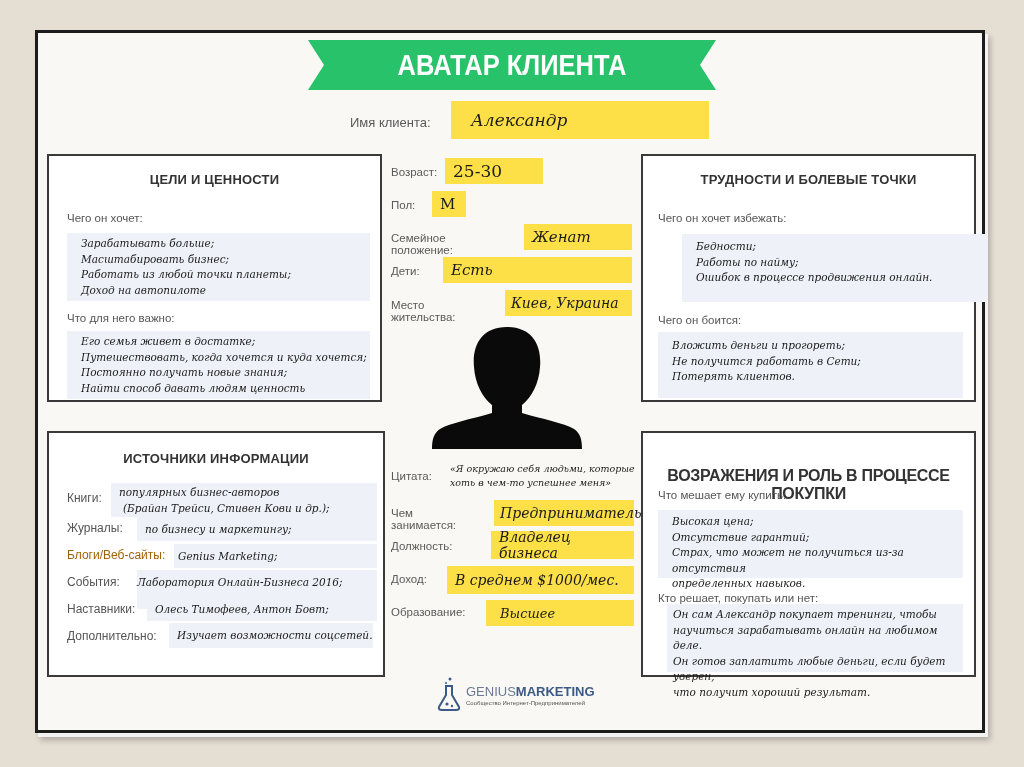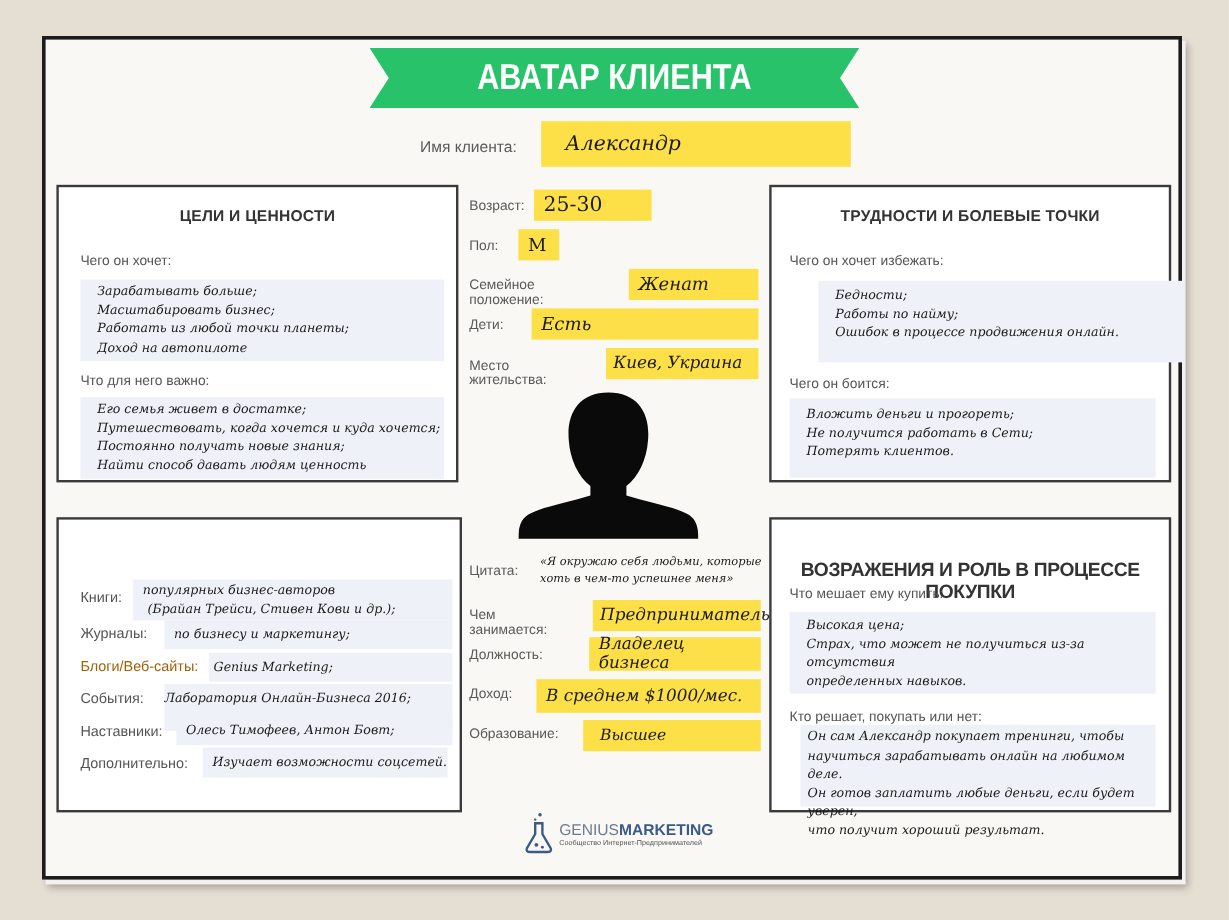--- a/index.html
+++ b/index.html
@@ -136,20 +136,21 @@
   </div>
   <div class="sub" style="left:15px;top:158px;">Чего он боится:</div>
   <div class="box hand" style="left:15px;top:176px;width:305px;height:66px;padding:6px 0 0 14px;box-sizing:border-box;">
     <div>Вложить деньги и прогореть;</div>
     <div>Не получится работать в Сети;</div>
     <div>Потерять клиентов.</div>
   </div>
 </div>
 
 <div class="panel" style="left:47px;top:431px;width:338px;height:246px;">
+  <h2 style="top:18px;">ИСТОЧНИКИ ИНФОРМАЦИИ</h2>
   <div class="abs" style="left:18px;top:58px;font-size:12px;color:#555;">Книги:</div>
   <div class="box hand" style="left:62px;top:50px;width:266px;height:34px;padding:2px 0 0 8px;box-sizing:border-box;">
     <div>популярных бизнес-авторов</div>
     <div style="padding-left:4px;">(Брайан Трейси, Стивен Кови и др.);</div>
   </div>
   <div class="abs" style="left:18px;top:88px;font-size:12px;color:#555;">Журналы:</div>
   <div class="box hand" style="left:88px;top:84px;width:240px;height:24px;padding:5px 0 0 8px;box-sizing:border-box;">
     <div>по бизнесу и маркетингу;</div>
   </div>
   <div class="abs" style="left:18px;top:115px;font-size:12px;color:#a16207;">Блоги/Веб-сайты:</div>
@@ -168,20 +169,21 @@
   <div class="box hand" style="left:120px;top:190px;width:204px;height:25px;padding:5px 0 0 8px;box-sizing:border-box;">
     <div>Изучает возможности соцсетей.</div>
   </div>
 </div>
 
 <div class="panel" style="left:641px;top:431px;width:335px;height:246px;">
   <h2 style="top:34px;font-size:16px;letter-spacing:-0.3px;">ВОЗРАЖЕНИЯ И РОЛЬ В ПРОЦЕССЕ ПОКУПКИ</h2>
   <div class="sub" style="left:15px;top:56px;">Что мешает ему купить:</div>
   <div class="box hand" style="left:15px;top:77px;width:305px;height:68px;padding:4px 0 0 14px;box-sizing:border-box;">
     <div>Высокая цена;</div>
+    <div>Отсутствие гарантий;</div>
     <div>Страх, что может не получиться из-за отсутствия</div>
     <div>определенных навыков.</div>
   </div>
   <div class="sub" style="left:15px;top:159px;">Кто решает, покупать или нет:</div>
   <div class="box hand" style="left:24px;top:171px;width:296px;height:68px;padding:3px 0 0 6px;box-sizing:border-box;">
     <div>Он сам Александр покупает тренинги, чтобы</div>
     <div>научиться зарабатывать онлайн на любимом деле.</div>
     <div>Он готов заплатить любые деньги, если будет уверен,</div>
     <div>что получит хороший результат.</div>
   </div>

